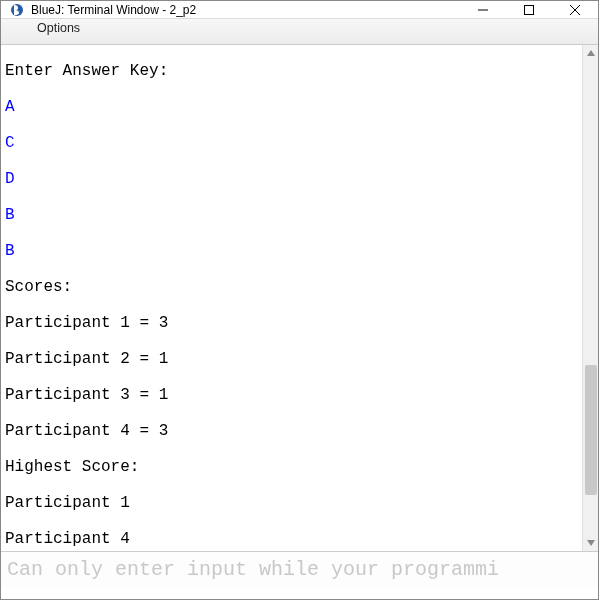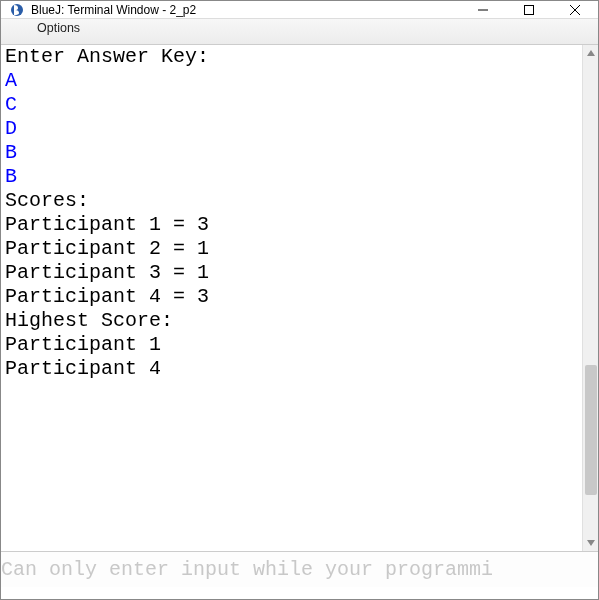--- a/index.html
+++ b/index.html
@@ -61,27 +61,27 @@
     }
     .terminal-wrap {
       position: relative;
       height: calc(100% - 30px - 26px - 36px);
       display: flex;
     }
     .terminal {
       flex: 1;
       background: #fff;
       font-family: "Consolas","Courier New",monospace;
-      font-size: 20px;
-      line-height: 24px;
+      font-size: 16px;
+      line-height: 36px;
       color: #000;
       white-space: pre;
       overflow: hidden;
       padding-left: 4px;
-      padding-top: 0;
+      padding-top: 8px;
     }
     .t-blue { color: #0000ff; }
     .scroll-track {
       width: 16px;
       background: #f0f0f0;
       position: relative;
       border-left: 1px solid #e0e0e0;
     }
     .scroll-arrow {
       position: absolute;
@@ -104,21 +104,21 @@
     }
     .input-bar {
       height: 36px;
       border-top: 1px solid #ccc;
       background: #fdfdfd;
       display: flex;
       align-items: center;
       font-family: "Consolas","Courier New",monospace;
       font-size: 20px;
       color: #c8c8c8;
-      padding-left: 0;
+      padding-left: 6px;
       white-space: nowrap;
       overflow: hidden;
     }
   </style>
 </head>
 <body>
 
 <div class="titlebar">
   <span class="titlebar-icon">
     <svg viewBox="0 0 16 16">

